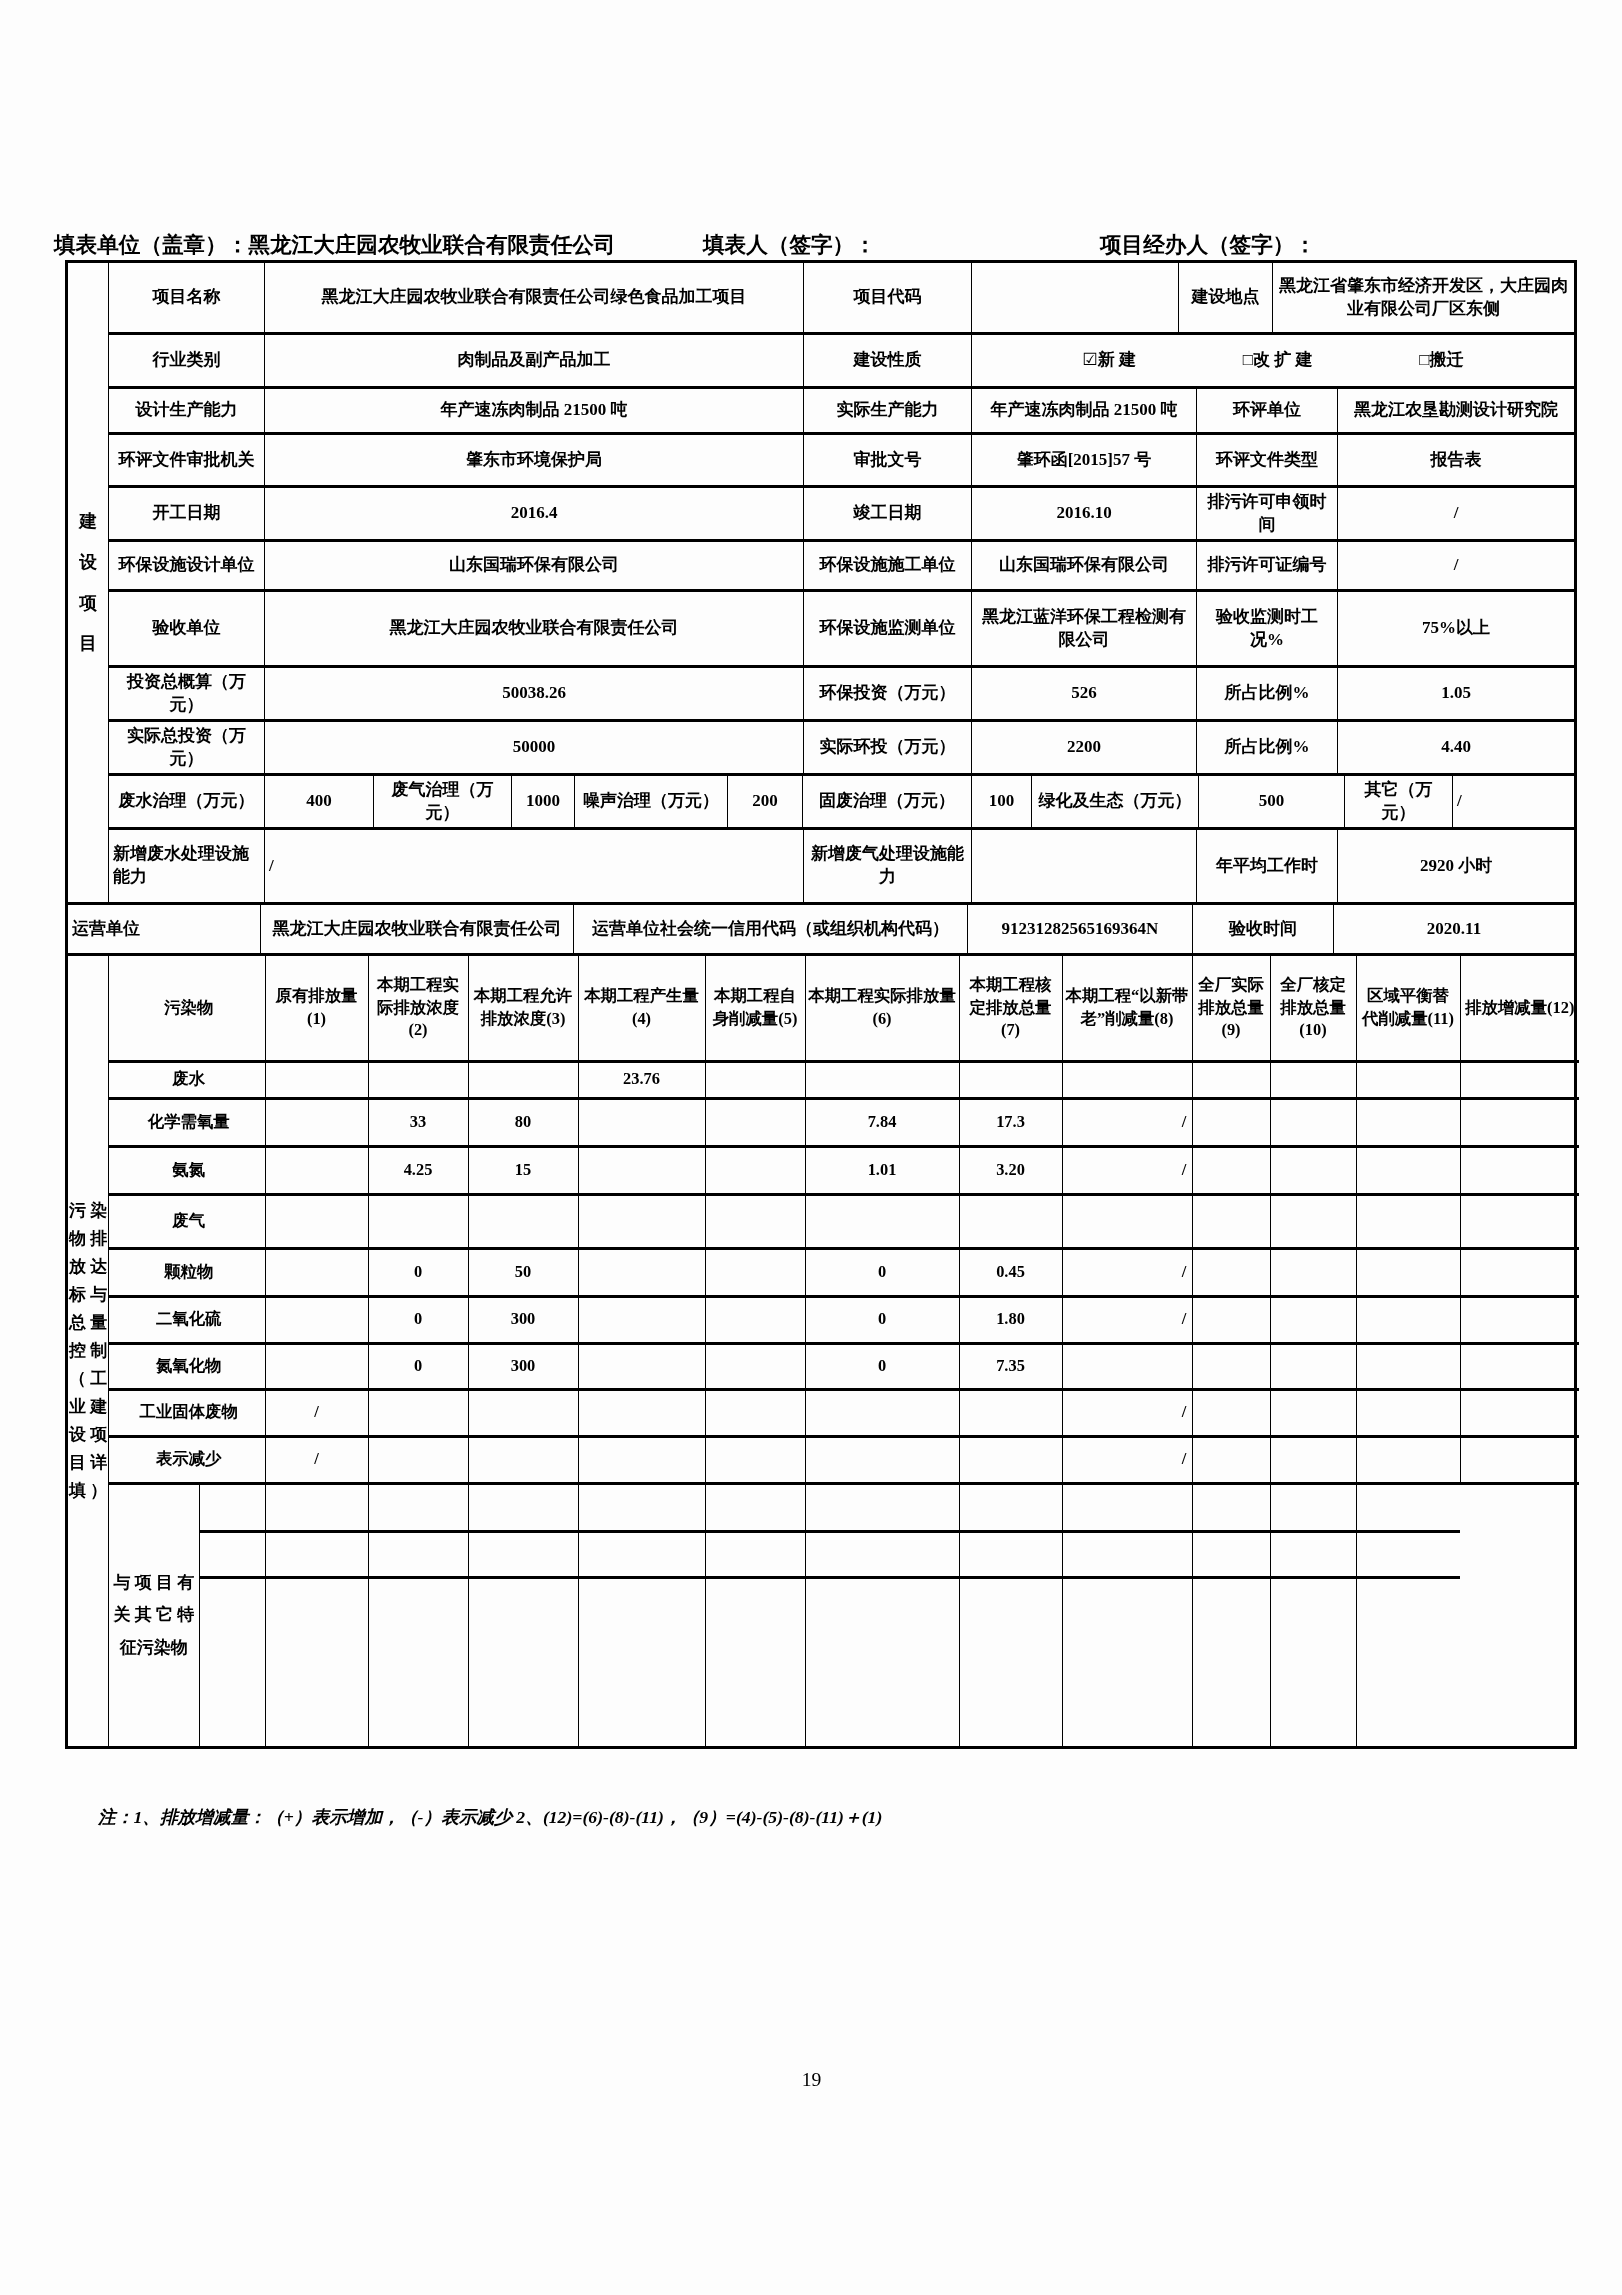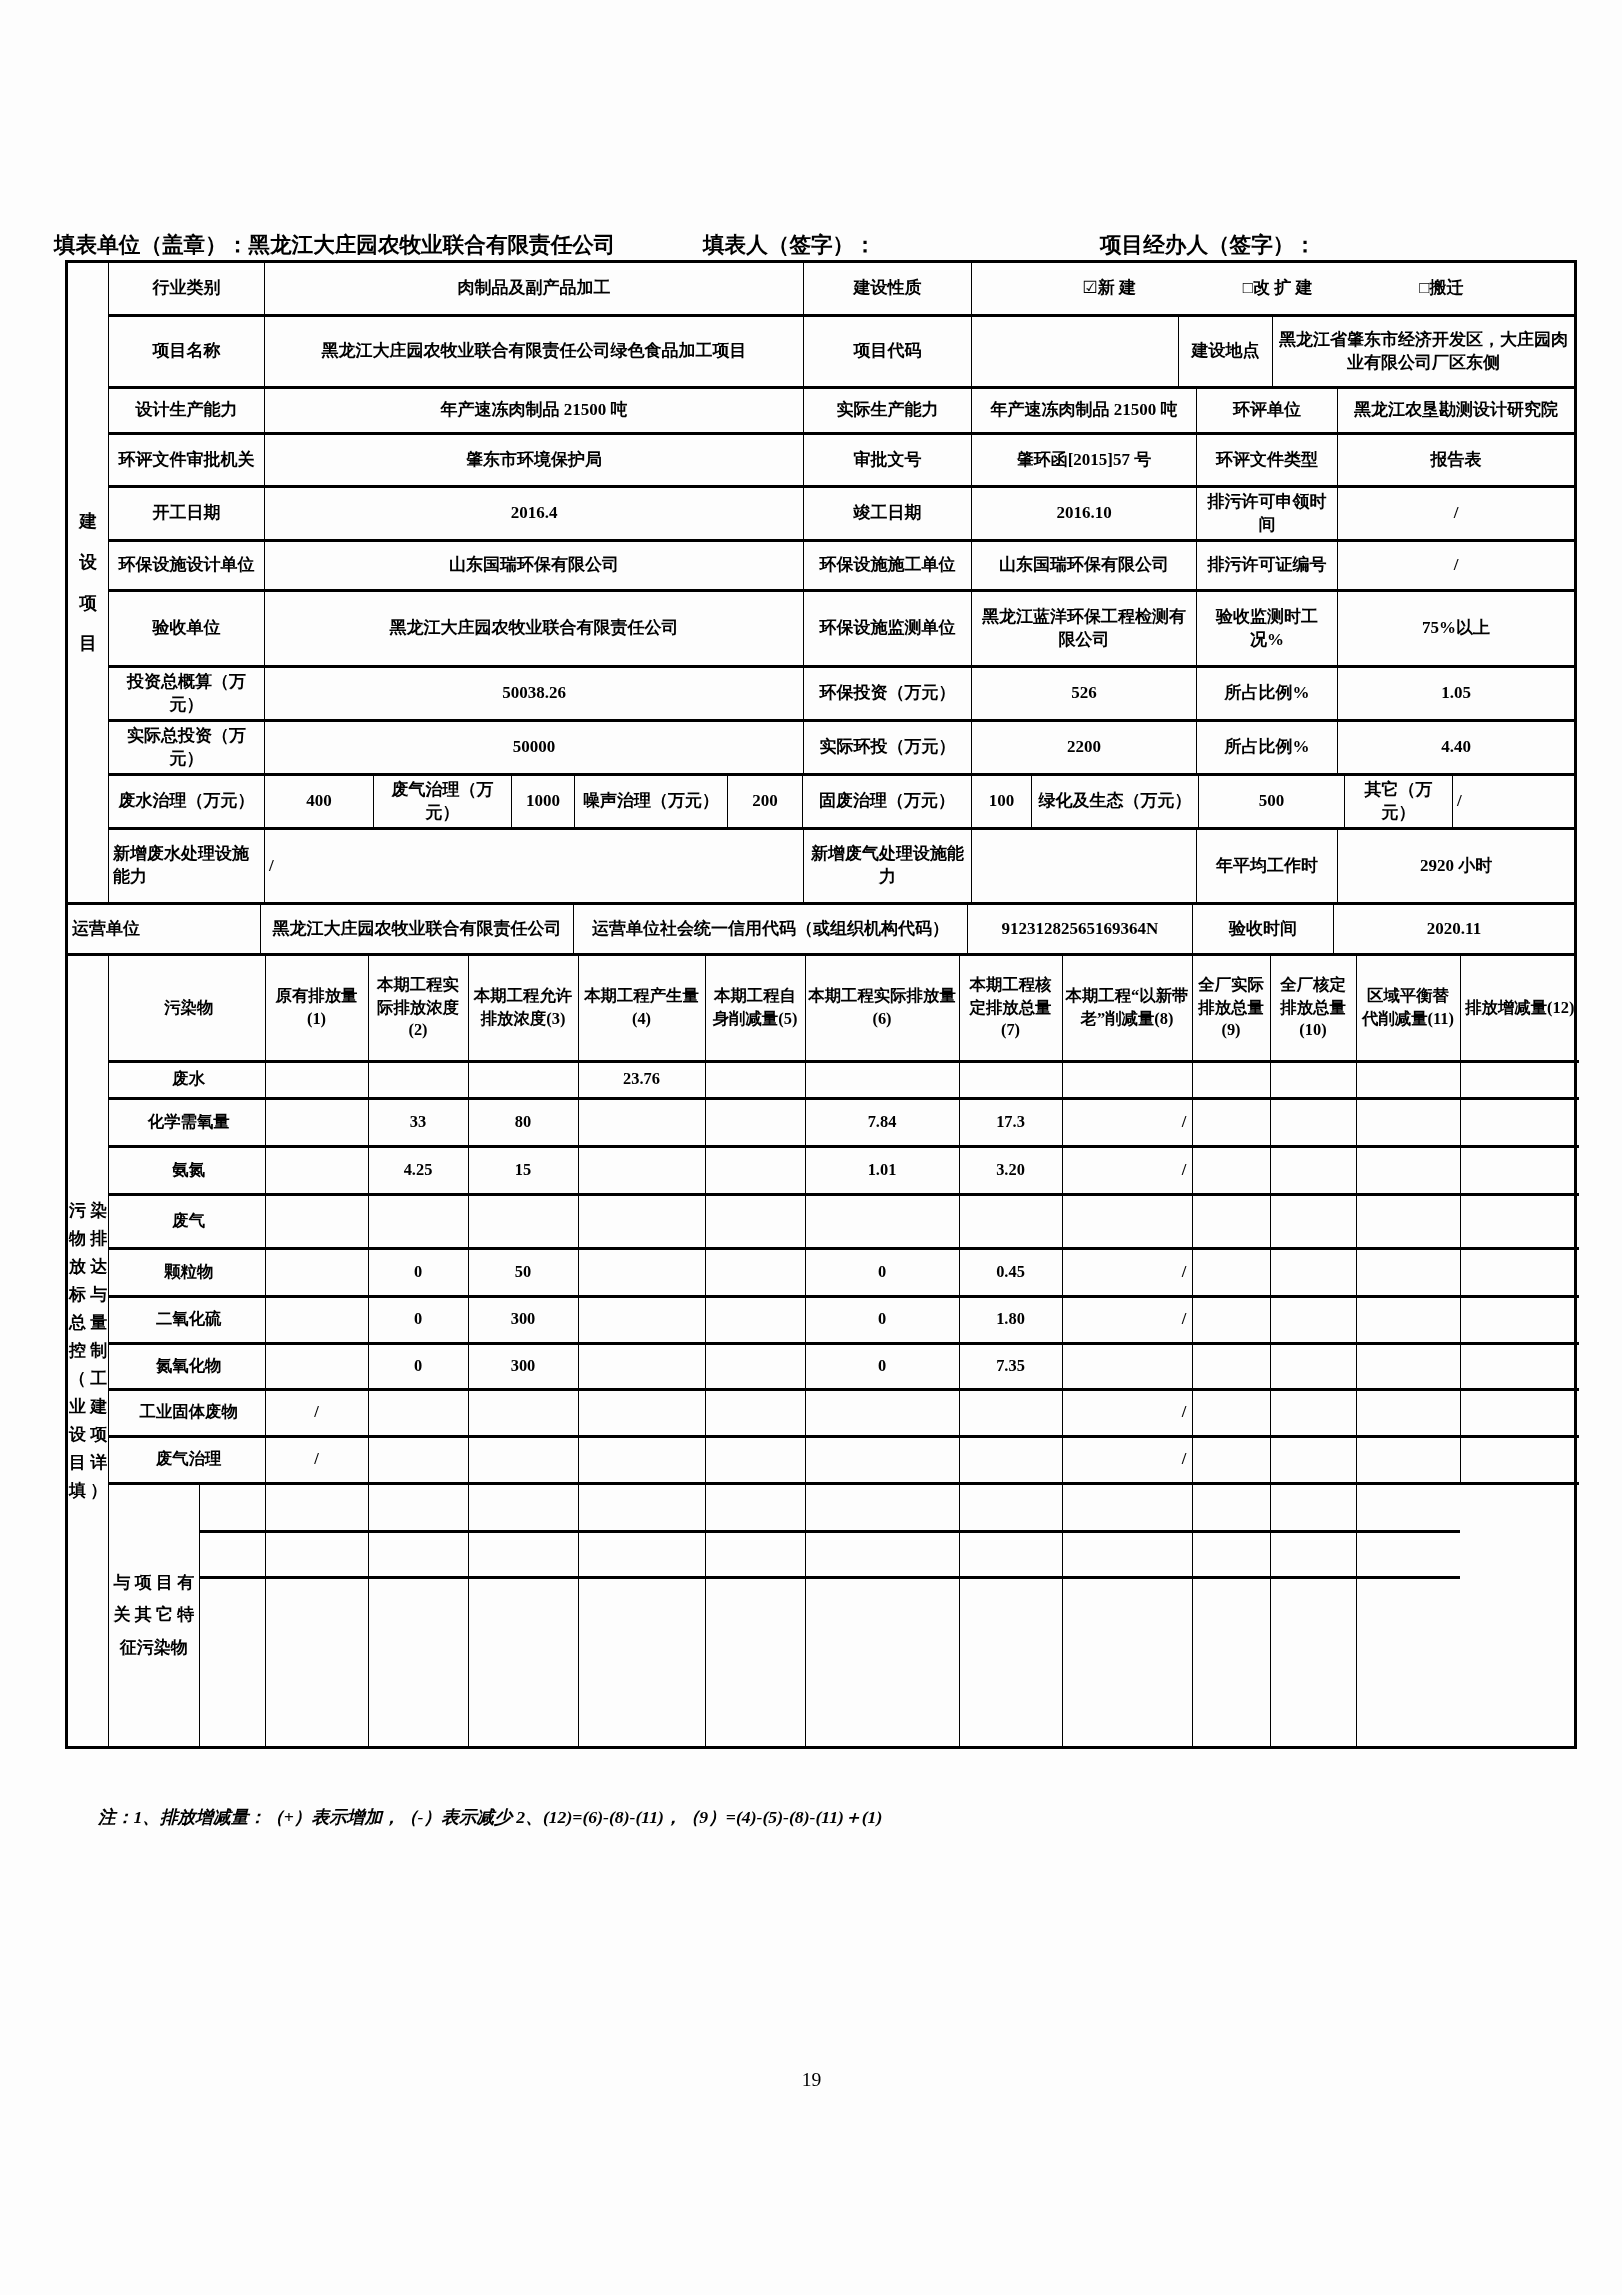--- a/index.html
+++ b/index.html
@@ -60,40 +60,40 @@
 
   <div class="sheet">
 
     <div class="topzone">
       <div class="vlabel">建
 设
 项
 目</div>
       <div class="toprows">
 
+        <div class="row" style="min-height:69px">
+          <div class="cell" style="width:156px">项目名称</div>
+          <div class="cell" style="width:539px">黑龙江大庄园农牧业联合有限责任公司绿色食品加工项目</div>
+          <div class="cell" style="width:168px">项目代码</div>
+          <div class="cell" style="width:207px"></div>
+          <div class="cell" style="width:94px">建设地点</div>
+          <div class="cell fx">黑龙江省肇东市经济开发区，大庄园肉业有限公司厂区东侧</div>
+        </div>
+
         <div class="row" style="min-height:51px">
           <div class="cell" style="width:156px">行业类别</div>
           <div class="cell" style="width:539px">肉制品及副产品加工</div>
           <div class="cell" style="width:168px">建设性质</div>
           <div class="cell fx">
             <div class="checkline">
               <span>☑新  建</span>
               <span>□改 扩 建</span>
               <span>□搬迁</span>
             </div>
           </div>
-        </div>
-
-        <div class="row" style="min-height:69px">
-          <div class="cell" style="width:156px">项目名称</div>
-          <div class="cell" style="width:539px">黑龙江大庄园农牧业联合有限责任公司绿色食品加工项目</div>
-          <div class="cell" style="width:168px">项目代码</div>
-          <div class="cell" style="width:207px"></div>
-          <div class="cell" style="width:94px">建设地点</div>
-          <div class="cell fx">黑龙江省肇东市经济开发区，大庄园肉业有限公司厂区东侧</div>
         </div>
 
         <div class="row" style="min-height:43px">
           <div class="cell" style="width:156px">设计生产能力</div>
           <div class="cell" style="width:539px">年产速冻肉制品 21500 吨</div>
           <div class="cell" style="width:168px">实际生产能力</div>
           <div class="cell" style="width:225px">年产速冻肉制品 21500 吨</div>
           <div class="cell" style="width:141px">环评单位</div>
           <div class="cell fx">黑龙江农垦勘测设计研究院</div>
         </div>
@@ -356,21 +356,21 @@
           <td></td>
           <td></td>
           <td class="ra">/</td>
           <td></td>
           <td></td>
           <td></td>
           <td></td>
         </tr>
 
         <tr style="height:47px">
-          <td colspan="2" class="nm">废气治理</td>
+          <td colspan="2" class="nm">表示减少</td>
           <td>/</td>
           <td></td>
           <td></td>
           <td></td>
           <td></td>
           <td></td>
           <td></td>
           <td class="ra">/</td>
           <td></td>
           <td></td>

